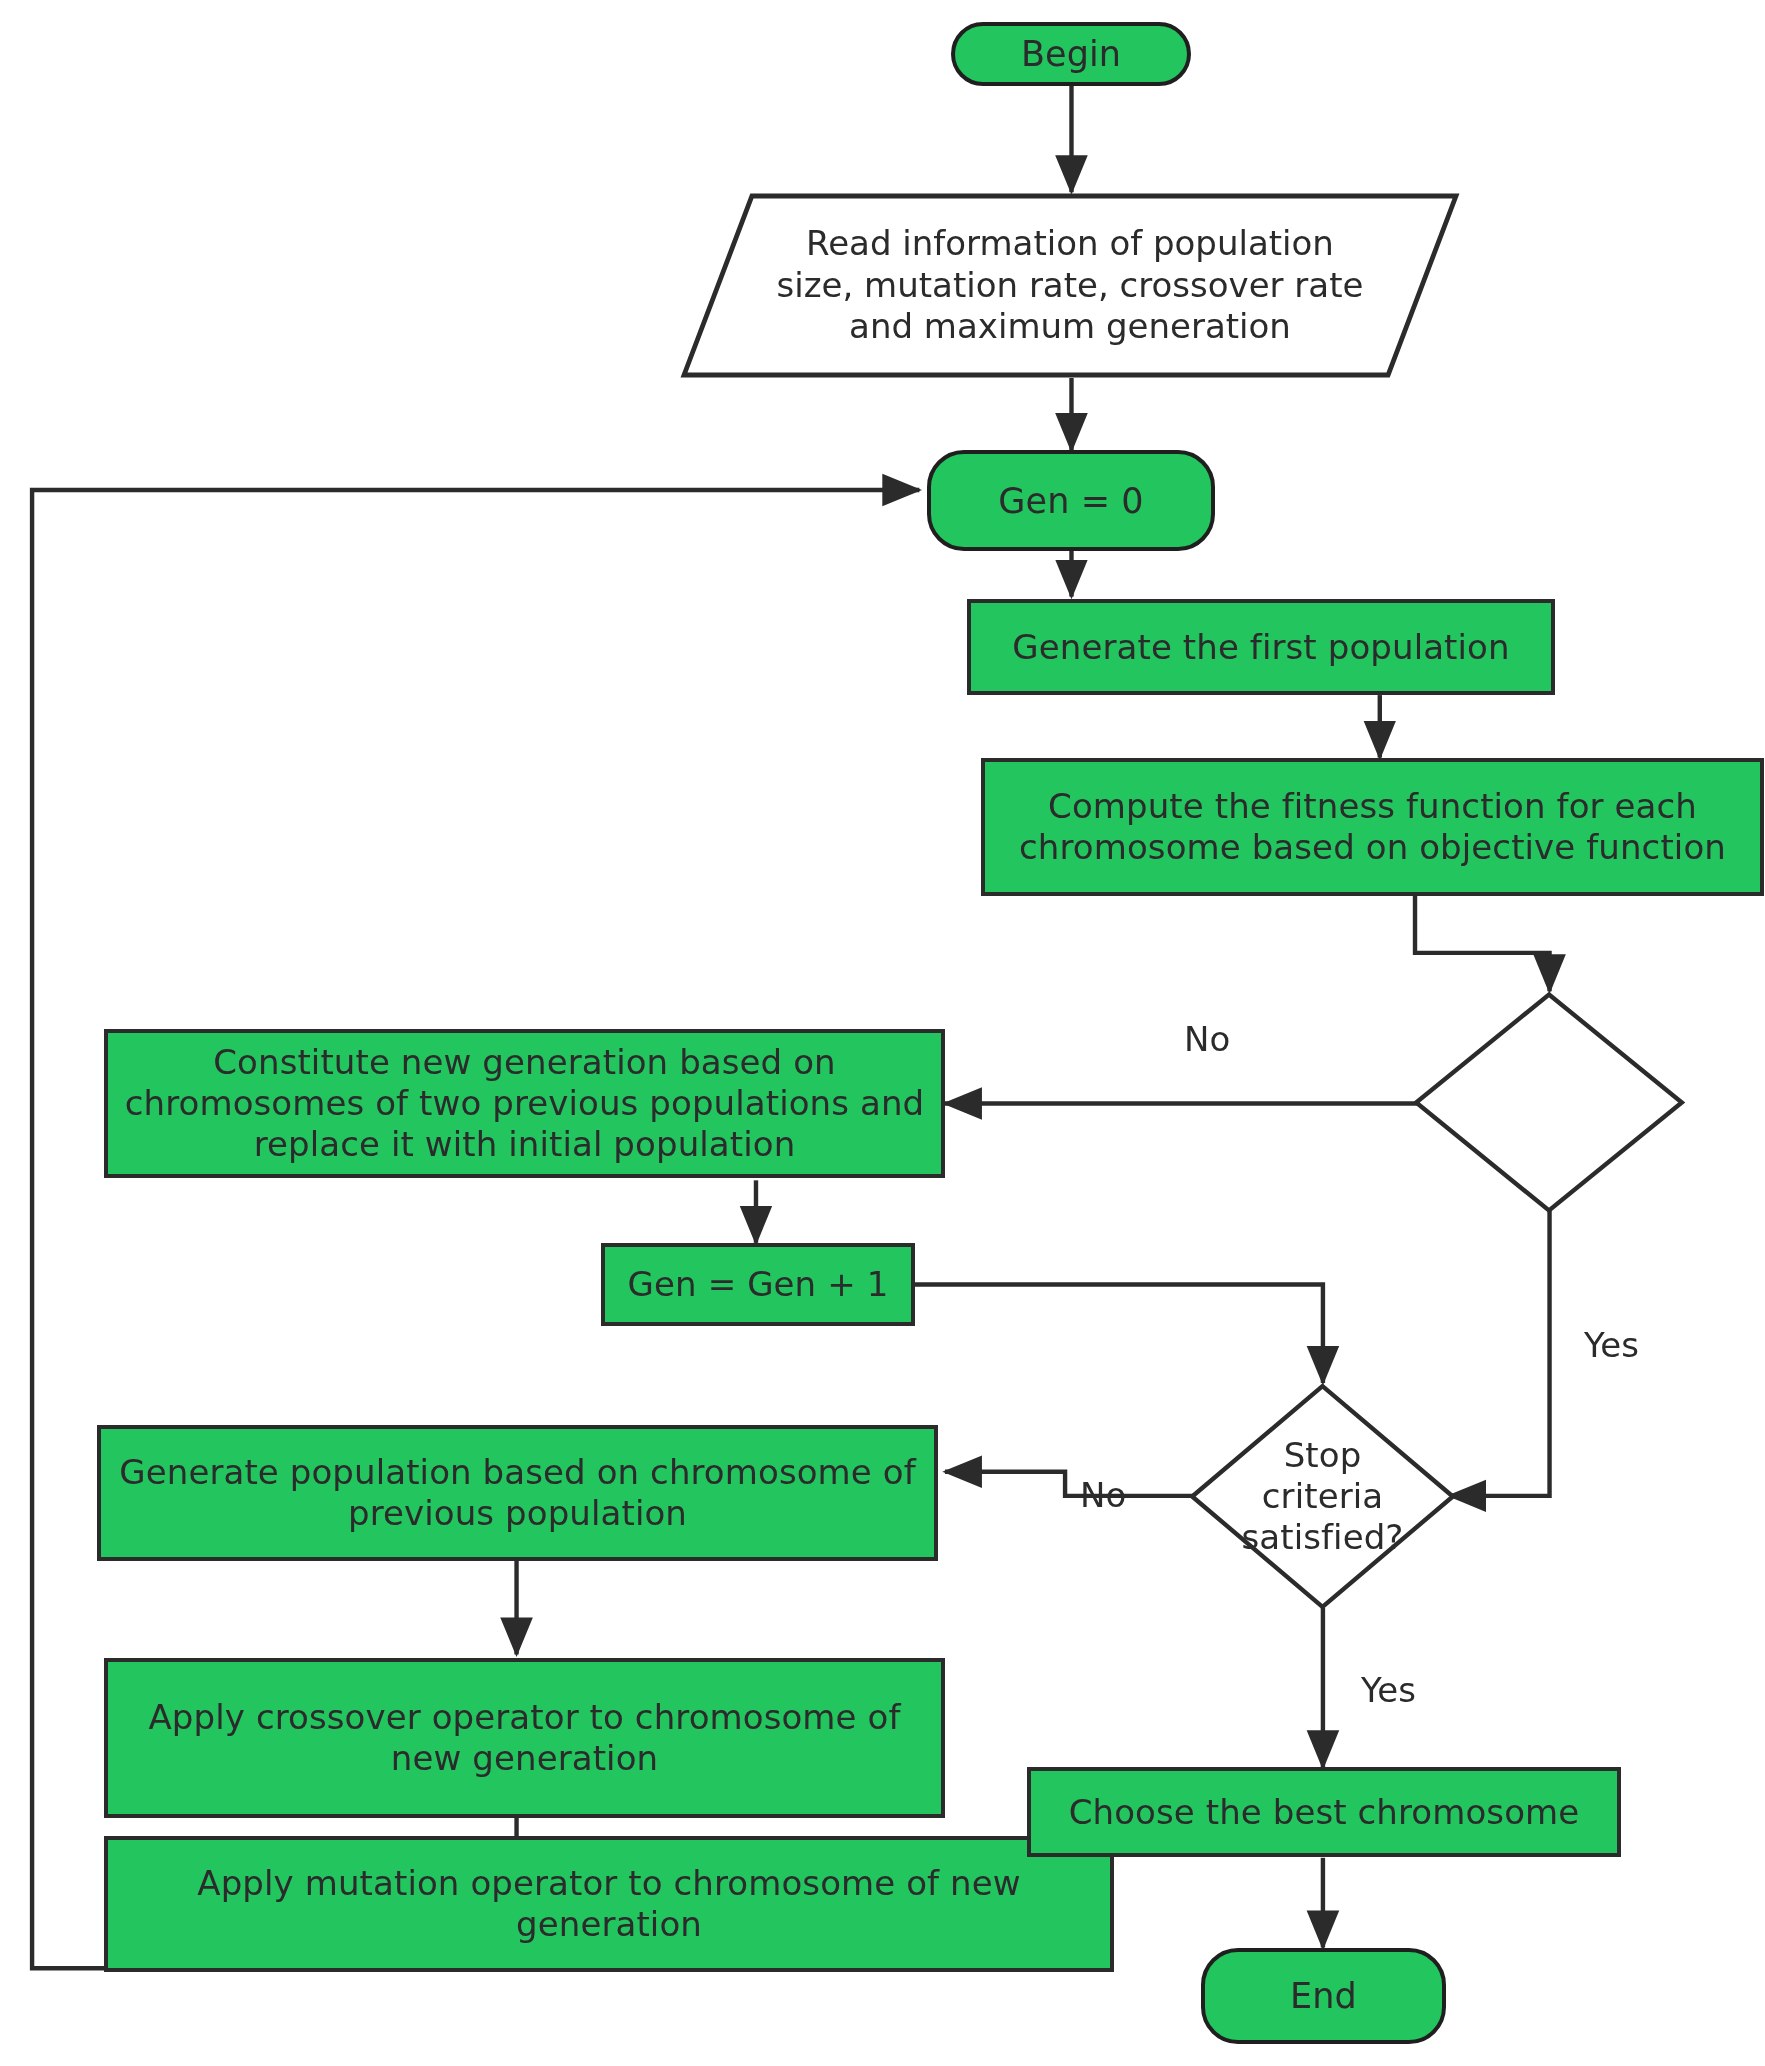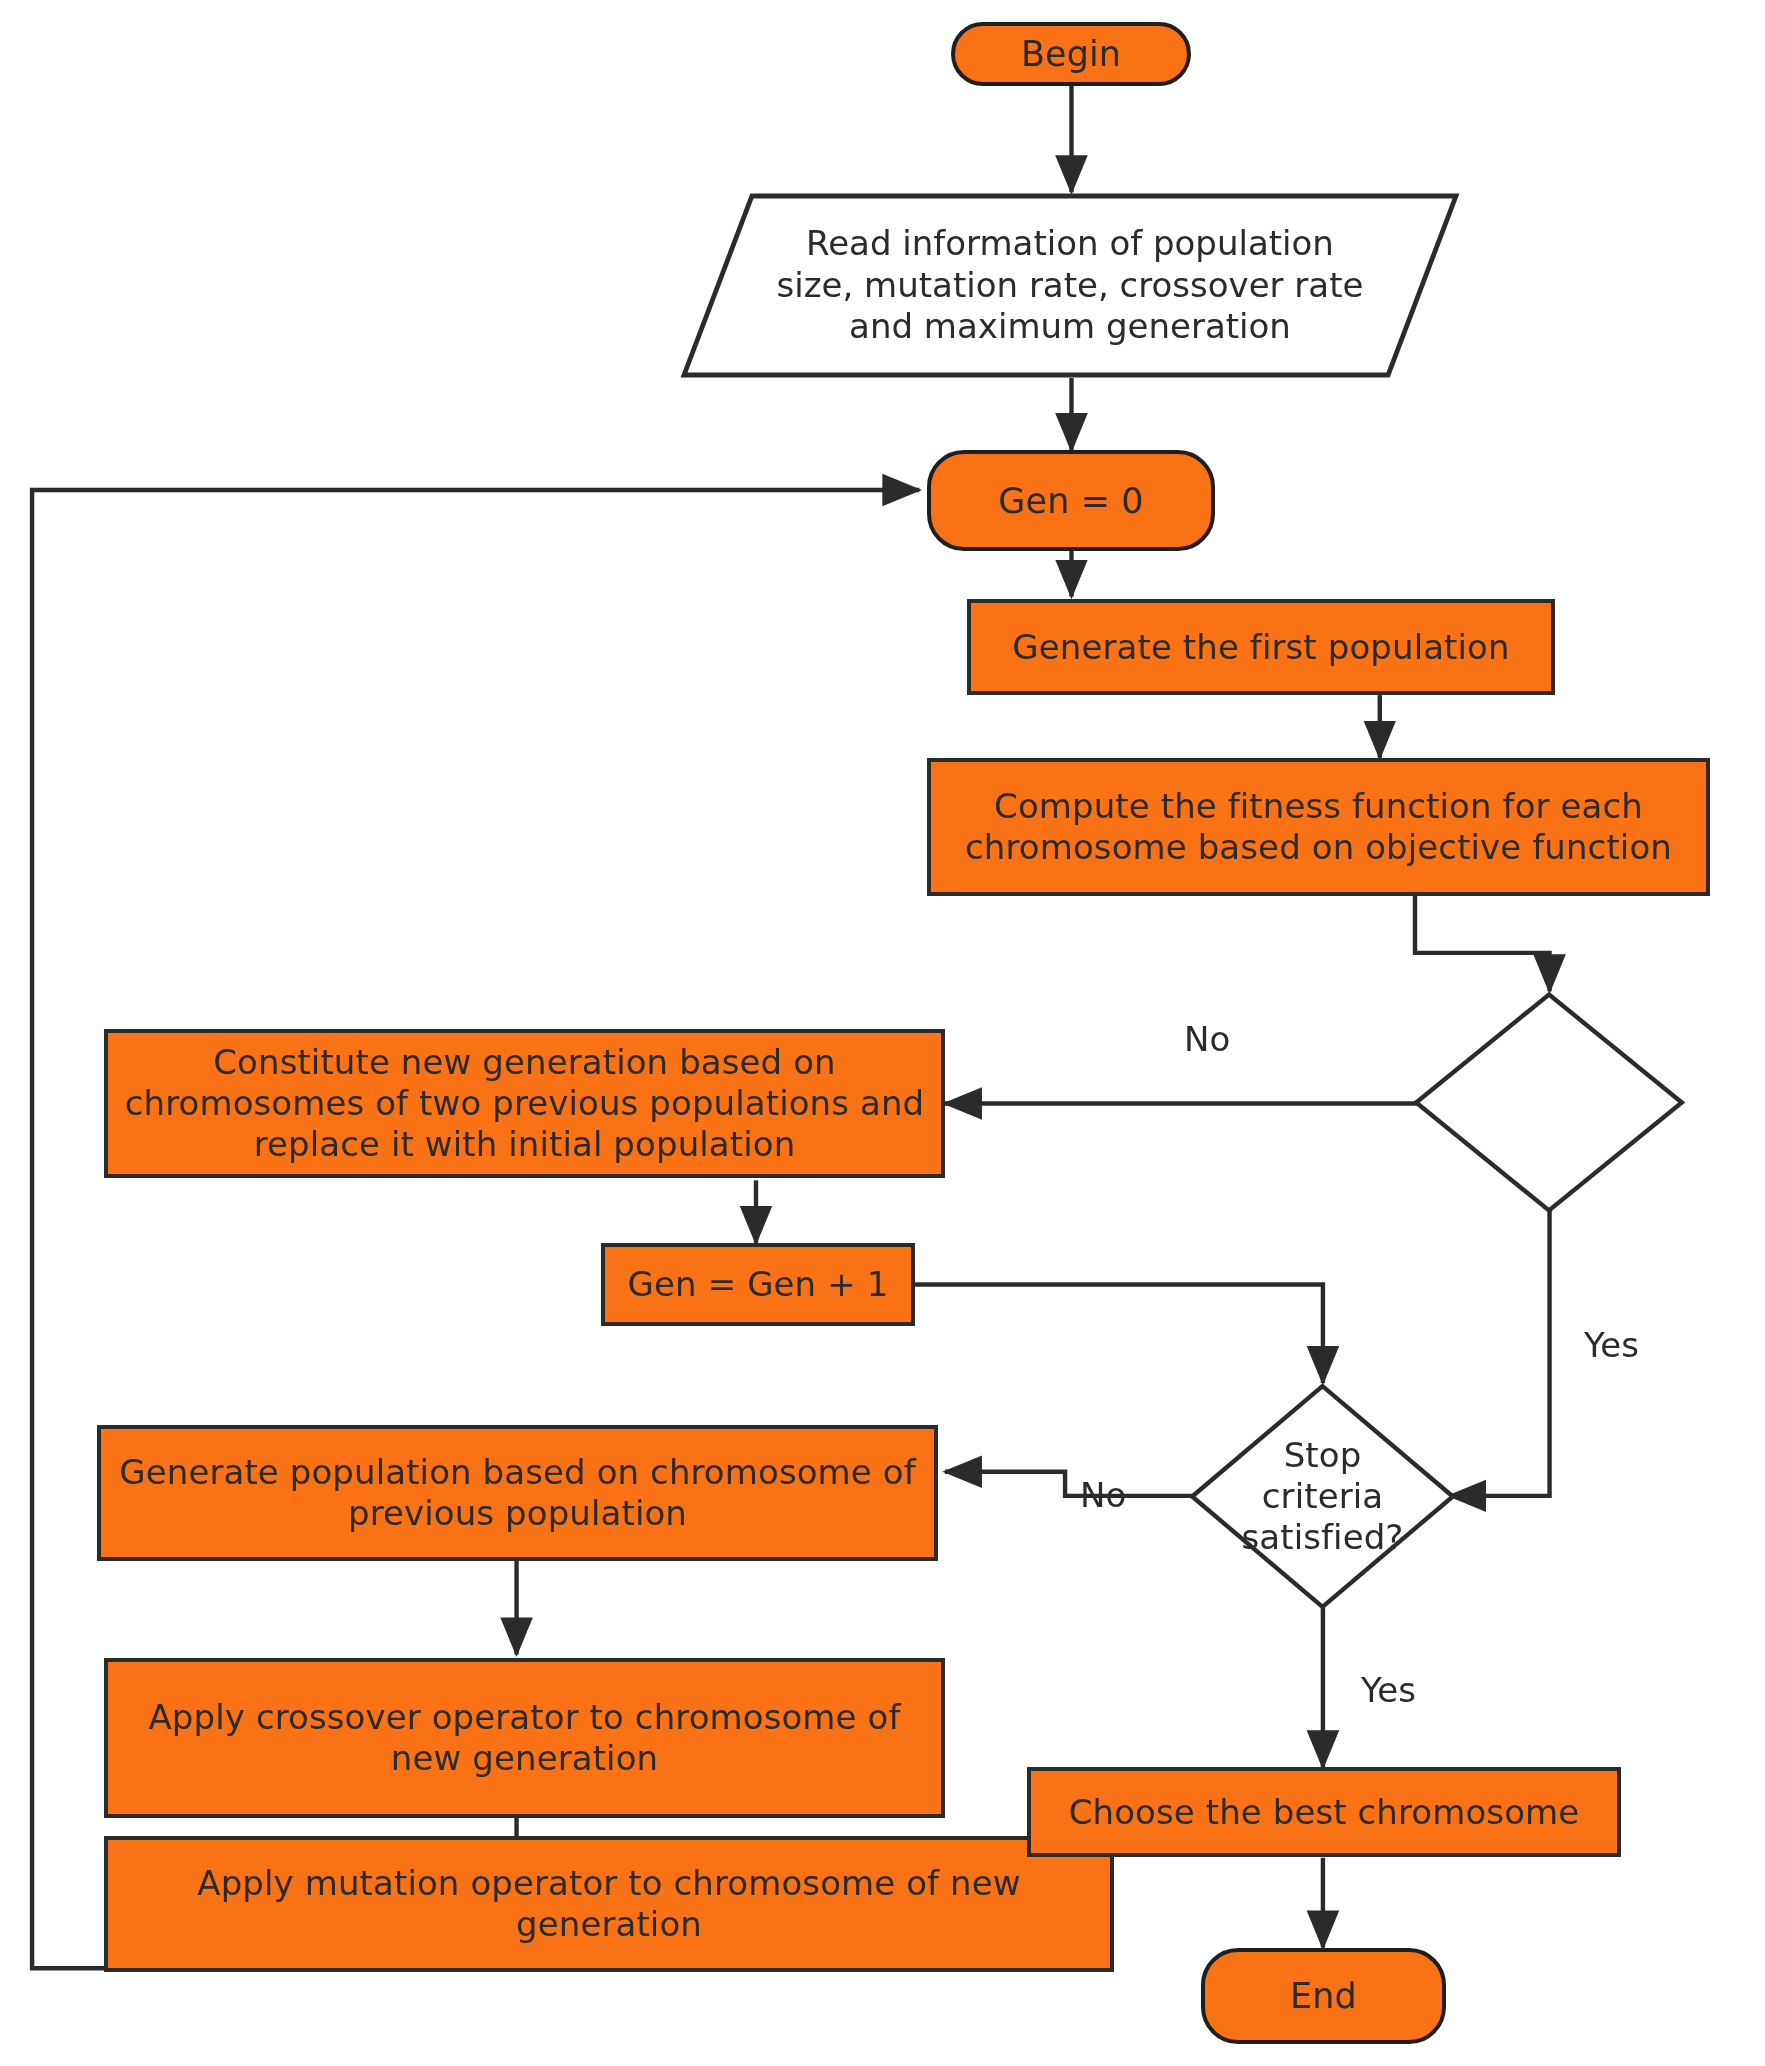--- a/index.html
+++ b/index.html
@@ -1,20 +1,20 @@
 <!DOCTYPE html>
 <html style="font-size:13px"><head>
 <meta charset="utf-8">
 <style>
   html,body{margin:0;padding:0;background:#ffffff;}
   #stage{position:relative;width:1765px;height:2066px;background:#ffffff;
          font-family:"DejaVu Sans","Liberation Sans",sans-serif;}
   #wires{position:absolute;inset:0;width:1765px;height:2066px;}
   .node{position:absolute;box-sizing:border-box;display:flex;align-items:center;
-        justify-content:center;text-align:center;color:#2b2b2b;background:#f97316;
+        justify-content:center;text-align:center;color:#2b2b2b;background:#22c55e;
         line-height:1.20;letter-spacing:0.1px;}
   .rect{border:4px solid #2b2b2b;}
   .term{border:4px solid #1f1f1f;border-radius:37px;}
   .diamond{background:transparent;border:none;}
   .diamond .dlabel{position:relative;z-index:2;}
   .plabel{position:absolute;color:#2b2b2b;background:transparent;}
   .para{position:absolute;}
   .para .ptext{position:absolute;left:0;right:0;top:0;bottom:0;display:flex;
         align-items:center;justify-content:center;text-align:center;color:#2b2b2b;
         line-height:1.22;z-index:2;}
@@ -78,21 +78,21 @@
   </div>
 
   <div class="node term" style="left:927px;top:450px;width:288px;height:101px;font-size:35px;align-items:center;">
     <span>Gen = 0</span>
   </div>
 
   <div class="node rect" style="left:967px;top:599px;width:588px;height:96px;font-size:34px;padding:0 14.4px;">
     <span>Generate the first population</span>
   </div>
 
-  <div class="node rect" style="left:927px;top:758px;width:783px;height:138px;font-size:34px;padding:0 13px;">
+  <div class="node rect" style="left:981px;top:758px;width:783px;height:138px;font-size:34px;padding:0 13px;">
     <span>Compute the fitness function for each chromosome based on objective function</span>
   </div>
 
   <div class="node diamond" style="left:1413px;top:991px;width:272px;height:223px;font-size:34px;">
     <svg viewBox="0 0 340 278" width="272" height="223" style="position:absolute;left:0;top:0;z-index:1;">
       <polygon points="170,4 336,139 170,274 4,139" fill="#ffffff" stroke="#2b2b2b" stroke-width="5.5"></polygon>
     </svg>
   </div>
 
   <div class="node rect" style="left:104px;top:1029px;width:841px;height:149px;font-size:34px;padding:0 14.4px;">

